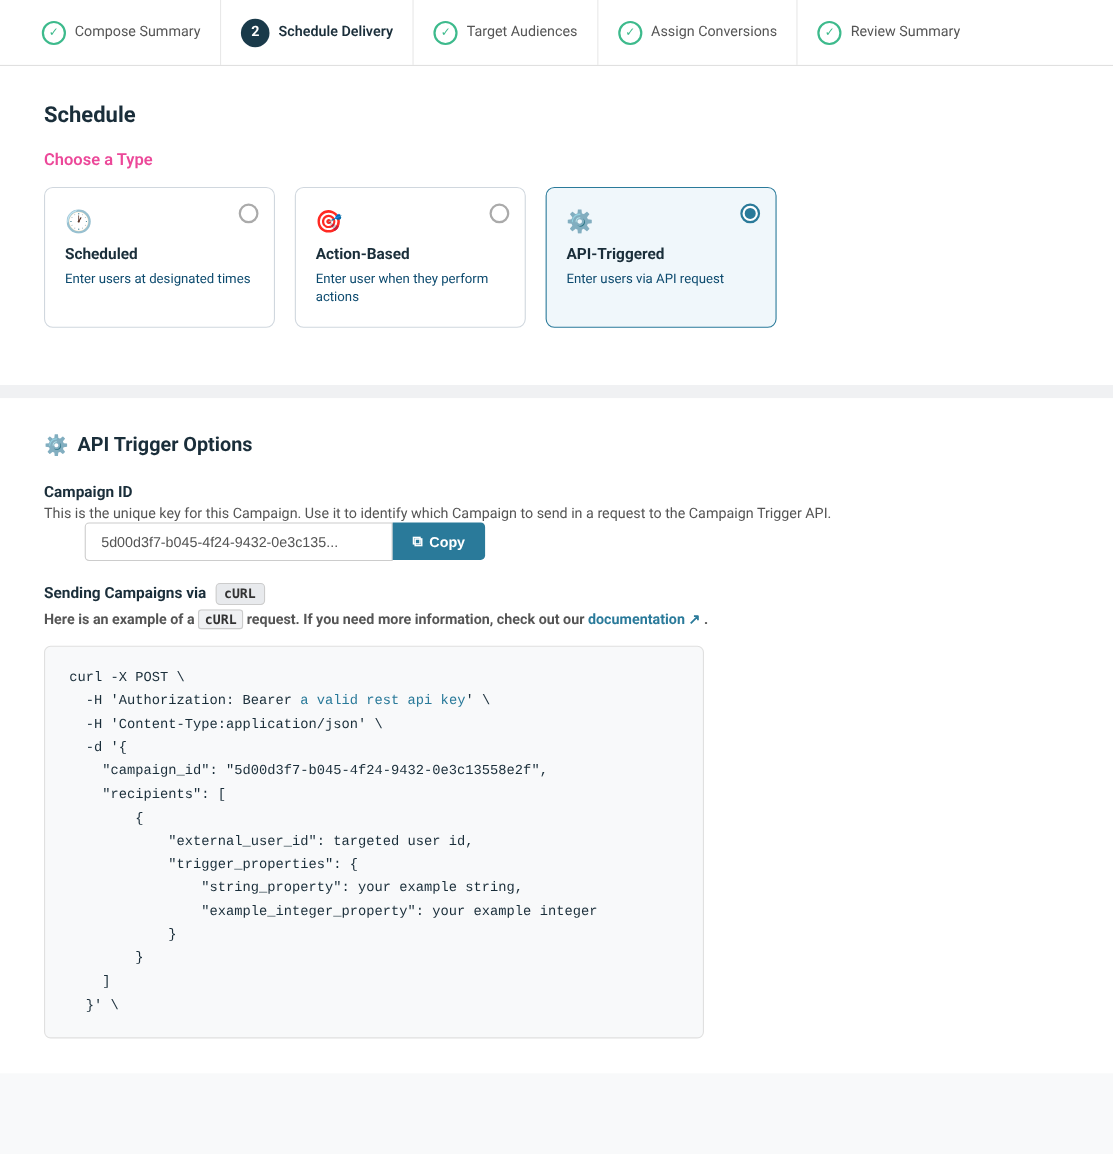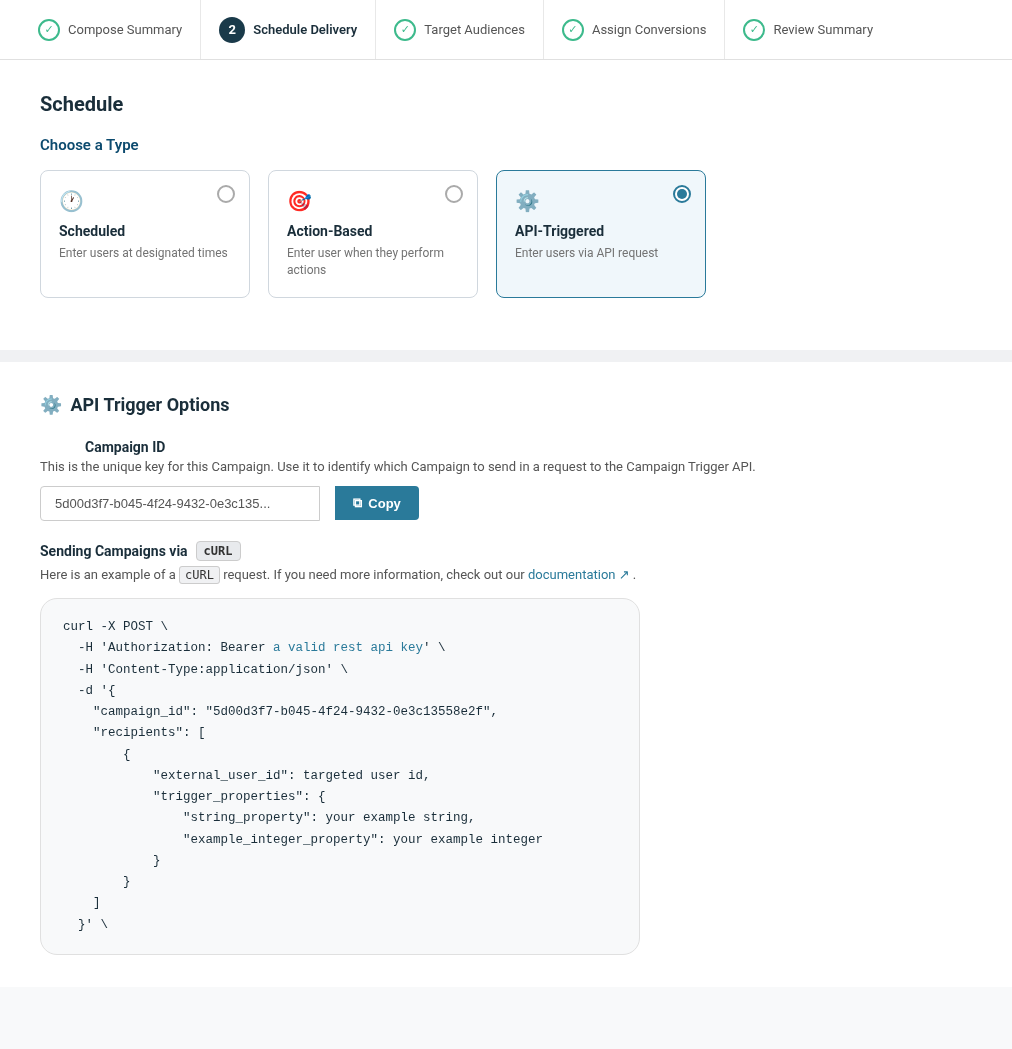--- a/index.html
+++ b/index.html
@@ -43,21 +43,21 @@
       border-radius: 50%;
       border: 2px solid #3dba8c;
       display: flex; align-items: center; justify-content: center;
       color: #3dba8c;
       font-size: 11px;
     }
 
     
     .main { background: #fff; padding: 32px 40px; }
     .section-title { font-size: 20px; font-weight: 700; color: #1a2e3a; margin-bottom: 20px; }
-    .subsection-title { font-size: 15px; font-weight: 600; color: #0c4a6e; margin-bottom: 16px; }
+    .subsection-title { font-size: 15px; font-weight: 600; color: #ec4899; margin-bottom: 16px; }
 
     
     .type-cards { display: flex; gap: 18px; margin-bottom: 20px; }
     .type-card {
       border: 1.5px solid #d0d7de;
       border-radius: 8px;
       padding: 18px;
       width: 210px;
       cursor: pointer;
       position: relative;
@@ -82,37 +82,37 @@
       display: flex; align-items: center; justify-content: center;
     }
     .type-card-radio.checked::after {
       content: '';
       width: 10px; height: 10px;
       border-radius: 50%;
       background: #2a7a9a;
     }
     .type-card-icon { font-size: 20px; margin-bottom: 10px; color: #1a3a4a; }
     .type-card-name { font-weight: 700; font-size: 14px; color: #1a2e3a; margin-bottom: 6px; }
-    .type-card-desc { font-size: 12px; color: #737373; line-height: 1.4; }
+    .type-card-desc { font-size: 12px; color: #0c4a6e; line-height: 1.4; }
 
     
     .divider-section { background: #f0f1f3; height: 12px; margin: 0 -40px; }
 
     
     .api-section { padding: 32px 40px; background: #fff; }
     .api-section-title {
       display: flex; align-items: center; gap: 8px;
       font-size: 18px; font-weight: 700; color: #1a2e3a; margin-bottom: 24px;
     }
     .api-section-title .gear { font-size: 18px; color: #1a3a4a; }
 
-    .field-label { font-weight: 700; font-size: 14px; color: #1a2e3a; margin-bottom: 4px; margin-left: 45px; }
-    .field-desc { font-size: 13px; color: #555; margin-bottom: 12px; }
-
-    .campaign-id-row { display: flex; align-items: center; gap: 15px; margin-bottom: 20px; }
+    .field-label { font-weight: 700; font-size: 14px; color: #1a2e3a; margin-bottom: 4px; }
+    .field-desc { font-size: 13px; color: #555; }
+
+    .campaign-id-row { display: flex; align-items: center; gap: 0; margin-bottom: 20px; margin-left: 37px; }
     .campaign-id-input {
       border: 1px solid #ccc;
       border-radius: 4px 0 0 4px;
       padding: 9px 14px;
       font-size: 13px;
       color: #555;
       width: 280px;
       background: #fff;
       outline: none;
     }
@@ -131,37 +131,37 @@
     .sending-label { font-weight: 700; font-size: 14px; color: #1a2e3a; margin-bottom: 4px; display: flex; align-items: center; gap: 8px; }
     .curl-badge {
       background: #e8eaed;
       border: 1px solid #ccc;
       border-radius: 4px;
       padding: 2px 7px;
       font-size: 12px;
       font-family: monospace;
       color: #333;
     }
-    .sending-desc { font-size: 13px; color: #555; margin-bottom: 14px; line-height: 1.5; }
+    .sending-desc { font-size: 13px; color: #555; margin-bottom: 14px; line-height: 1.5; font-weight: bold; }
     .sending-desc a { color: #2a7a9a; text-decoration: none; }
     .inline-code {
       background: #f0f1f3;
       border: 1px solid #ccc;
       border-radius: 3px;
       padding: 1px 5px;
       font-size: 12px;
       font-family: monospace;
       color: #333;
     }
 
     
     .code-block {
       background: #f8f9fa;
       border: 1px solid #e0e0e0;
-      border-radius: 17px;
+      border-radius: 6px;
       padding: 18px 22px;
       font-family: 'Courier New', Courier, monospace;
       font-size: 12.5px;
       line-height: 1.7;
       color: #1a2e3a;
       max-width: 600px;
     }
     .code-block .highlight { color: #2a7a9a; }
   </style>
 </head>

